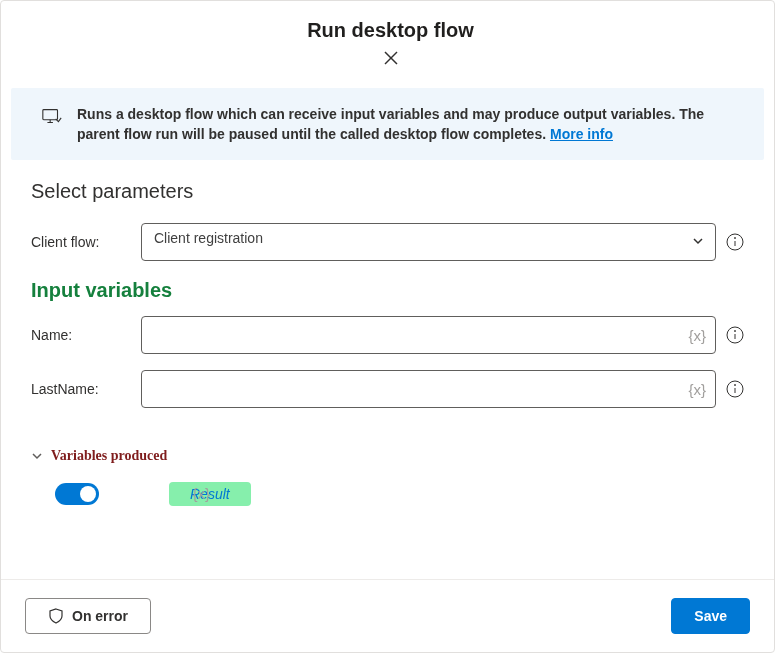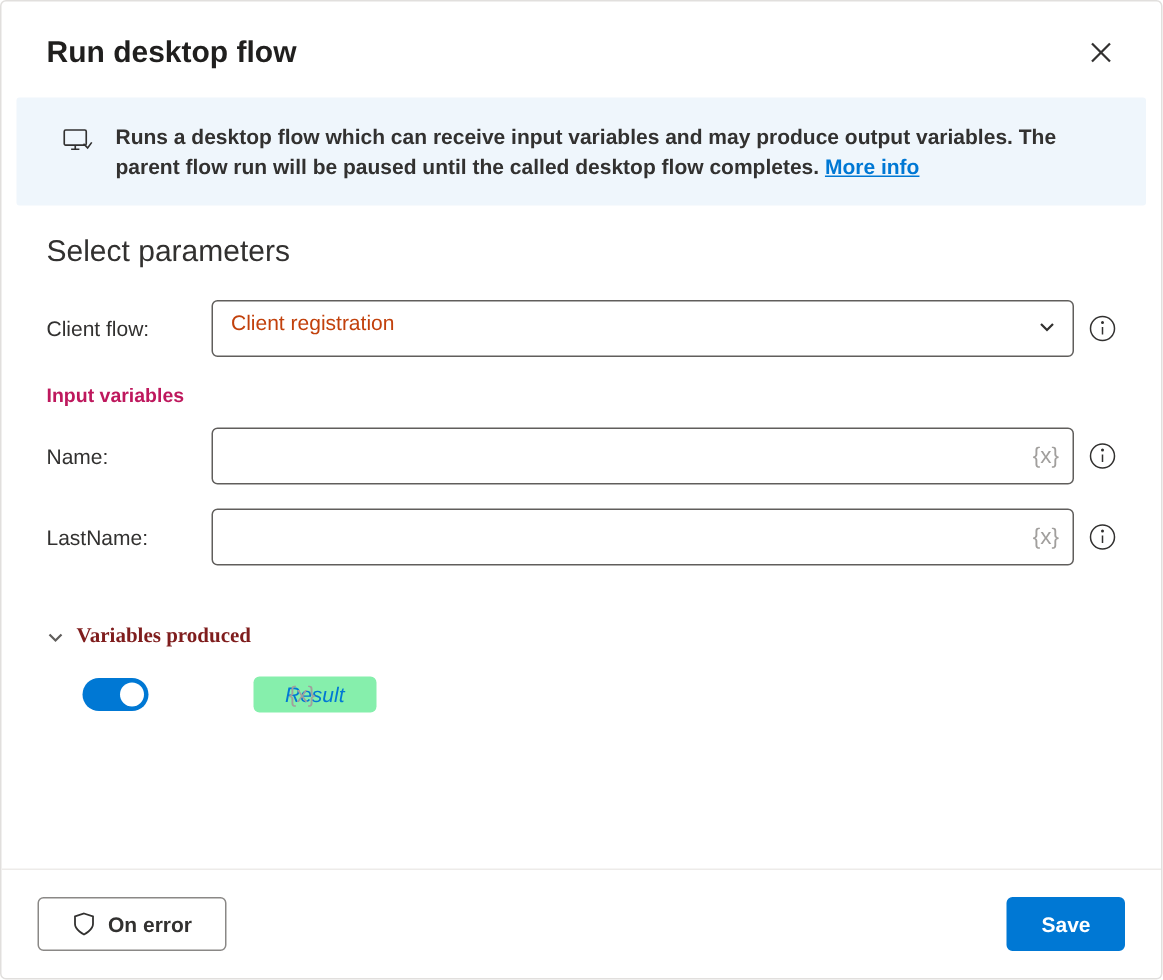--- a/index.html
+++ b/index.html
@@ -17,20 +17,21 @@
       border: 1px solid #e1dfdd;
       border-radius: 4px;
       display: flex;
       flex-direction: column;
     }
     .dialog-header {
       display: flex;
       justify-content: space-between;
       align-items: center;
       padding: 18px 24px 14px 30px;
+      flex-direction: column;
     }
     .dialog-title {
       font-size: 20px;
       font-weight: 600;
       color: #201f1e;
     }
     .close-btn {
       width: 32px;
       height: 32px;
       display: flex;
@@ -102,21 +103,21 @@
     }
     .select-input,
     .text-input {
       width: 100%;
       height: 38px;
       padding: 6px 36px 6px 12px;
       border: 1px solid #605e5c;
       border-radius: 4px;
       font-size: 14px;
       font-family: inherit;
-      color: #c2410c;
+      color: #404040;
       background: #fff;
     }
     .select-input {
       cursor: pointer;
     }
     .chevron-icon {
       position: absolute;
       right: 12px;
       top: 50%;
       transform: translateY(-50%);
@@ -142,23 +143,23 @@
       width: 18px;
       height: 18px;
       stroke: #323130;
       stroke-width: 1;
       fill: none;
       flex-shrink: 0;
       cursor: pointer;
     }
     .sub-heading {
       font-weight: 600;
-      font-size: 13px;
+      font-size: 20px;
       margin: 18px 0 14px 0;
-      color: #be185d;
+      color: #15803d;
     }
     .vars-produced-header {
       display: flex;
       align-items: center;
       gap: 8px;
       margin-top: 40px;
       cursor: pointer;
     }
     .vars-produced-header .chev {
       width: 12px;

